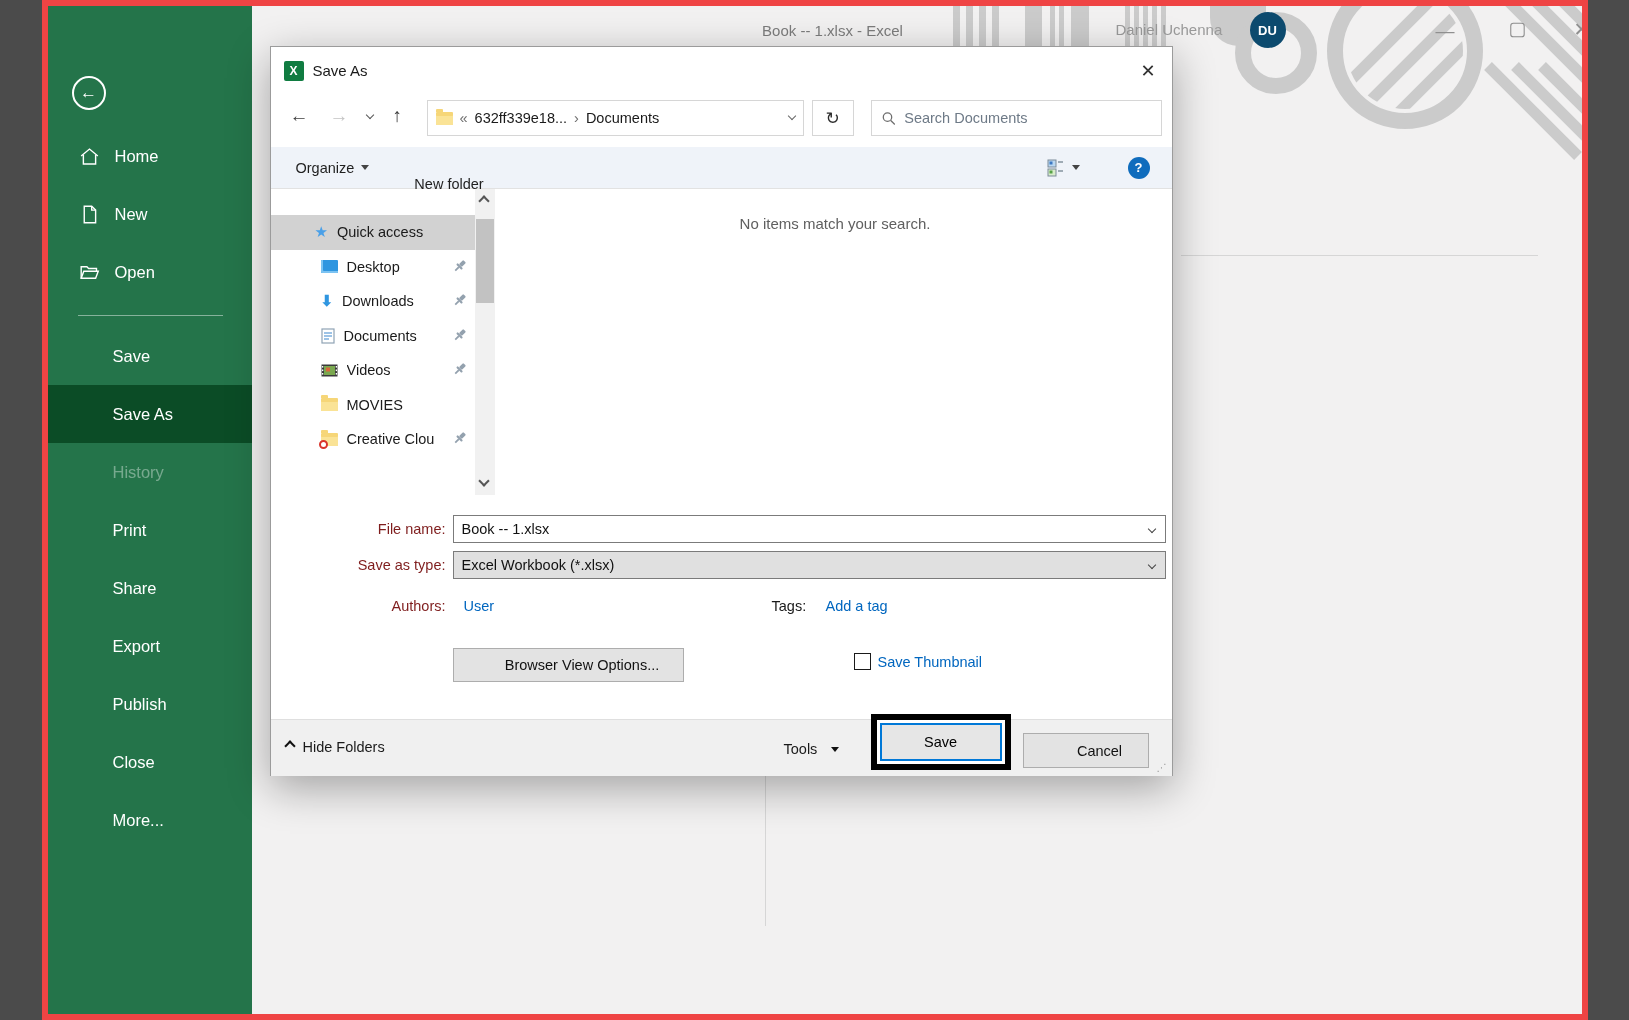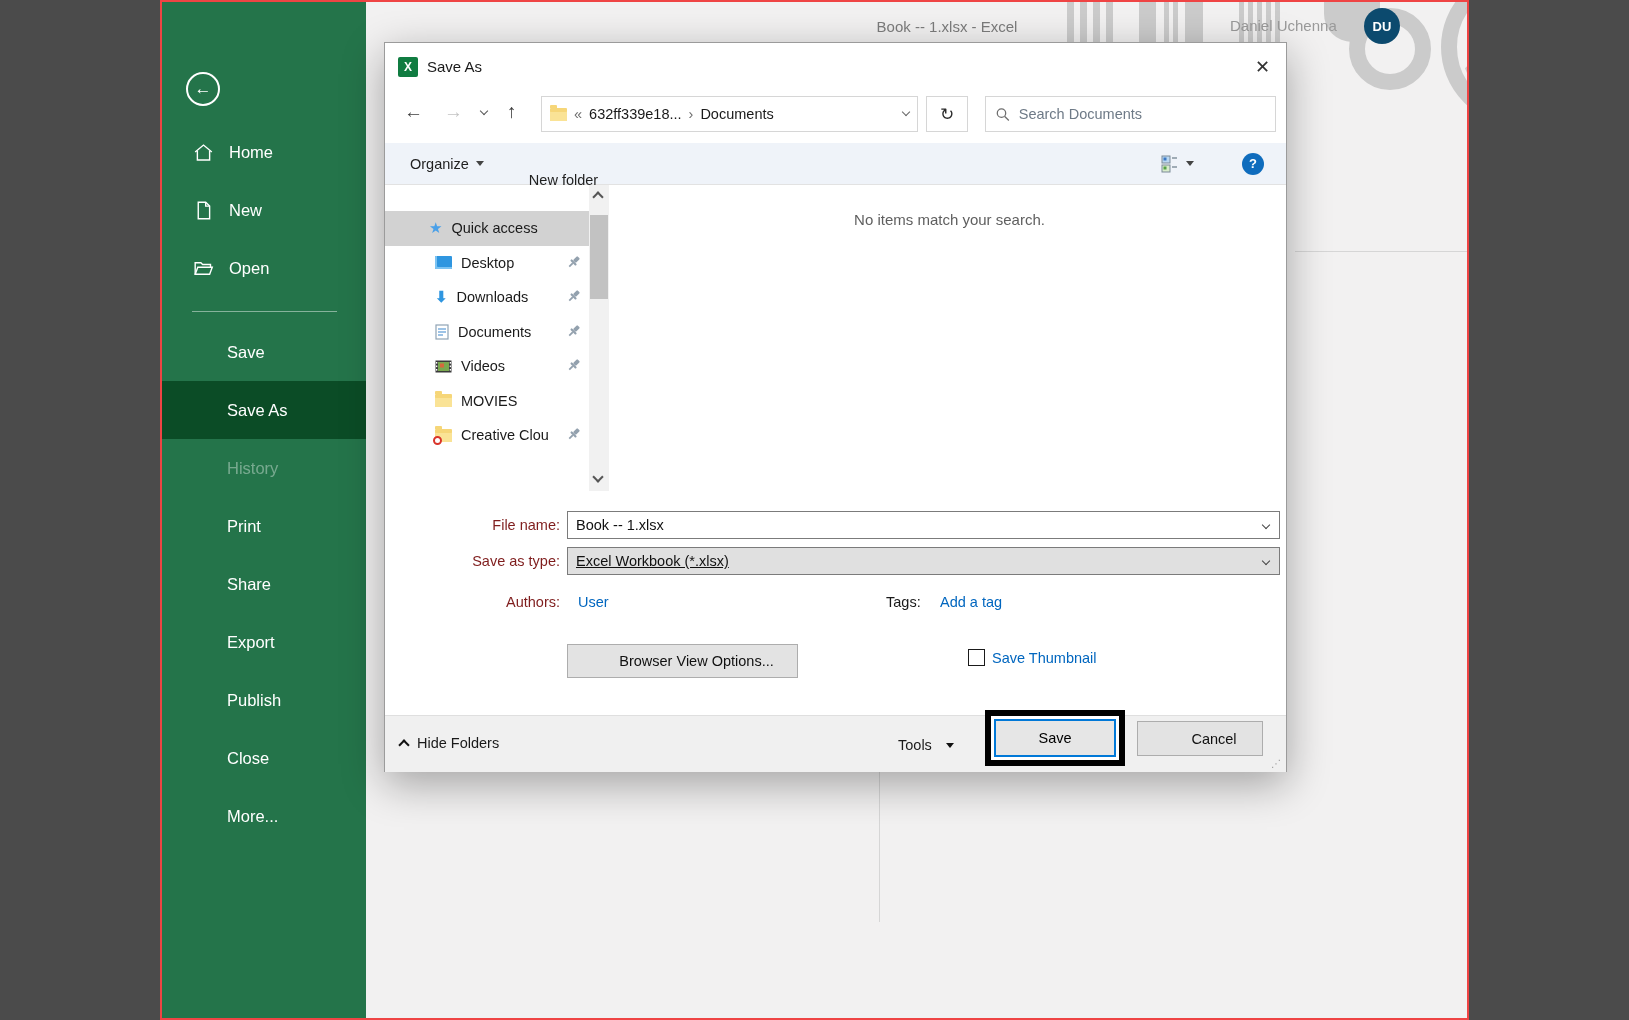--- a/index.html
+++ b/index.html
@@ -1,20 +1,20 @@
 <!DOCTYPE html>
 <html><head>
 <meta charset="utf-8">
 <style>
   * { margin:0; padding:0; box-sizing:border-box; }
   html,body { background:#4b4b4b; }
   body { font-family:"Liberation Sans", sans-serif; }
   #app {
-    position:relative; width:1309px; height:1020px; margin:0 auto;
-    background:#f2f1f1; border:2px solid #ef4444; overflow:hidden;
+    position:relative; width:1546px; height:1020px; margin:0 auto;
+    background:#f2f1f1; border:6px solid #ef4444; overflow:hidden;
   }
   .abs { position:absolute; }
 
   
   .decor { background:#cbcbcb; }
   .ctrl-glyph { color:#8f8f8f; font-size:19px; line-height:1; }
 
   
   #sidebar { left:0; top:0; width:204px; height:100%; background:#24744a; z-index:3; }
   .back-btn {
@@ -358,49 +358,49 @@
       <div class="abs empty-text">No items match your search.</div>
     </div>
 
     <div class="abs fld-label" style="top:474px;">File name:</div>
     <div class="combo white" style="top:468px;">
       <input type="text" value="Book -- 1.xlsx" style="">
       <span class="chev down small" style="border-color:#444;"></span>
     </div>
 
     <div class="abs fld-label" style="top:510px;">Save as type:</div>
-    <div class="combo gray" style="top:504px;text-decoration:underline;">
+    <div class="combo gray" style="top:504px;">
       <span>Excel Workbook (*.xlsx)</span>
       <span class="chev down small" style="border-color:#444;"></span>
     </div>
 
     <div class="abs fld-label" style="top:551px;">Authors:</div>
     <span class="abs link" style="left:193px;top:551px;">User</span>
     <span class="abs plain" style="left:501px;top:551px;">Tags:</span>
     <span class="abs link" style="left:555px;top:551px;">Add a tag</span>
 
     <button class="abs btn" style="left:182px;top:601px;width:231px;height:34px;">Browser View Options...</button>
 
     <span class="abs checkbox" style="left:583px;top:606px;"></span>
     <span class="abs link" style="left:607px;top:607px;">Save Thumbnail</span>
 
     <div class="abs footer">
-      <div class="abs" style="left:15px;top:19px;display:flex;align-items:center;gap:9px;cursor:pointer;">
+      <div class="abs" style="left:15px;top:19px;display:flex;align-items:flex-start;gap:9px;cursor:pointer;">
         <span class="chev up" style="border-color:#111;margin-top:3px;"></span>
         <span class="plain">Hide Folders</span>
       </div>
 
       <div class="abs" style="left:513px;top:21px;display:flex;align-items:center;gap:14px;cursor:pointer;">
         <span class="plain">Tools</span>
         <span class="caret-down" style="border-top-color:#111;"></span>
       </div>
 
       <div class="abs save-outline">
         <button class="save-btn" style="font-family:inherit;">Save</button>
       </div>
 
-      <button class="abs btn" style="left:752px;top:5px;width:126px;height:35px;">Cancel</button>
+      <button class="abs btn" style="left:752px;top:13px;width:126px;height:35px;">Cancel</button>
 
       <span class="abs grip">⋰</span>
     </div>
   </div>
 
 </div>
 
 </body></html>

